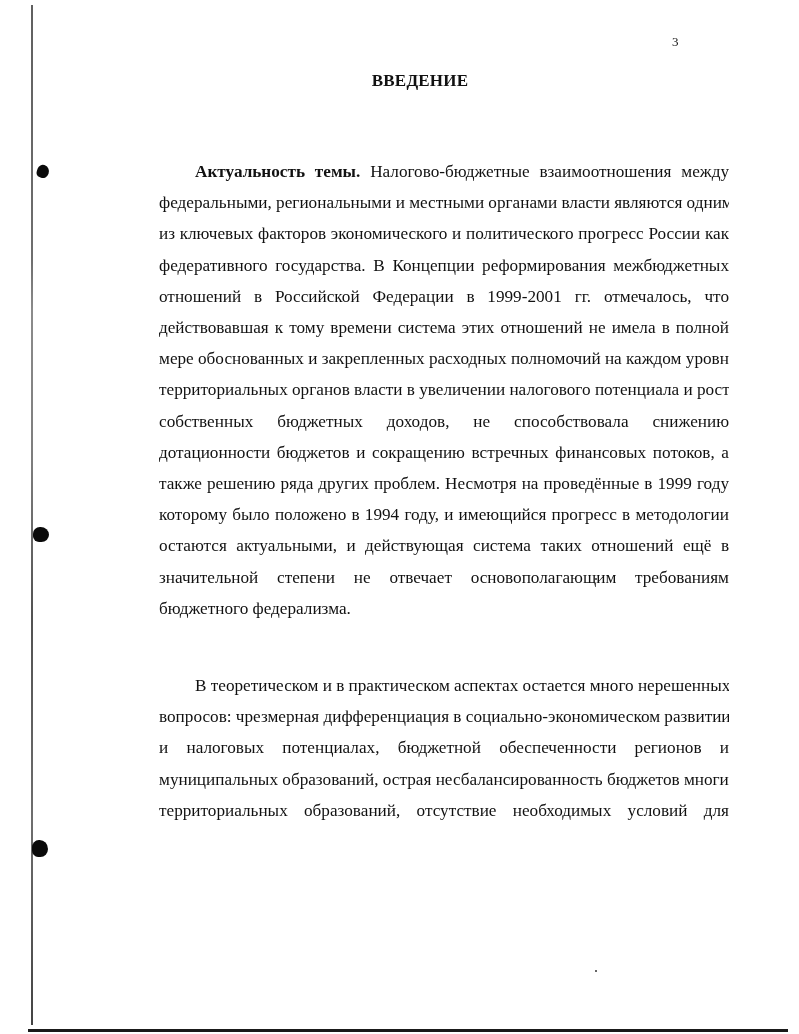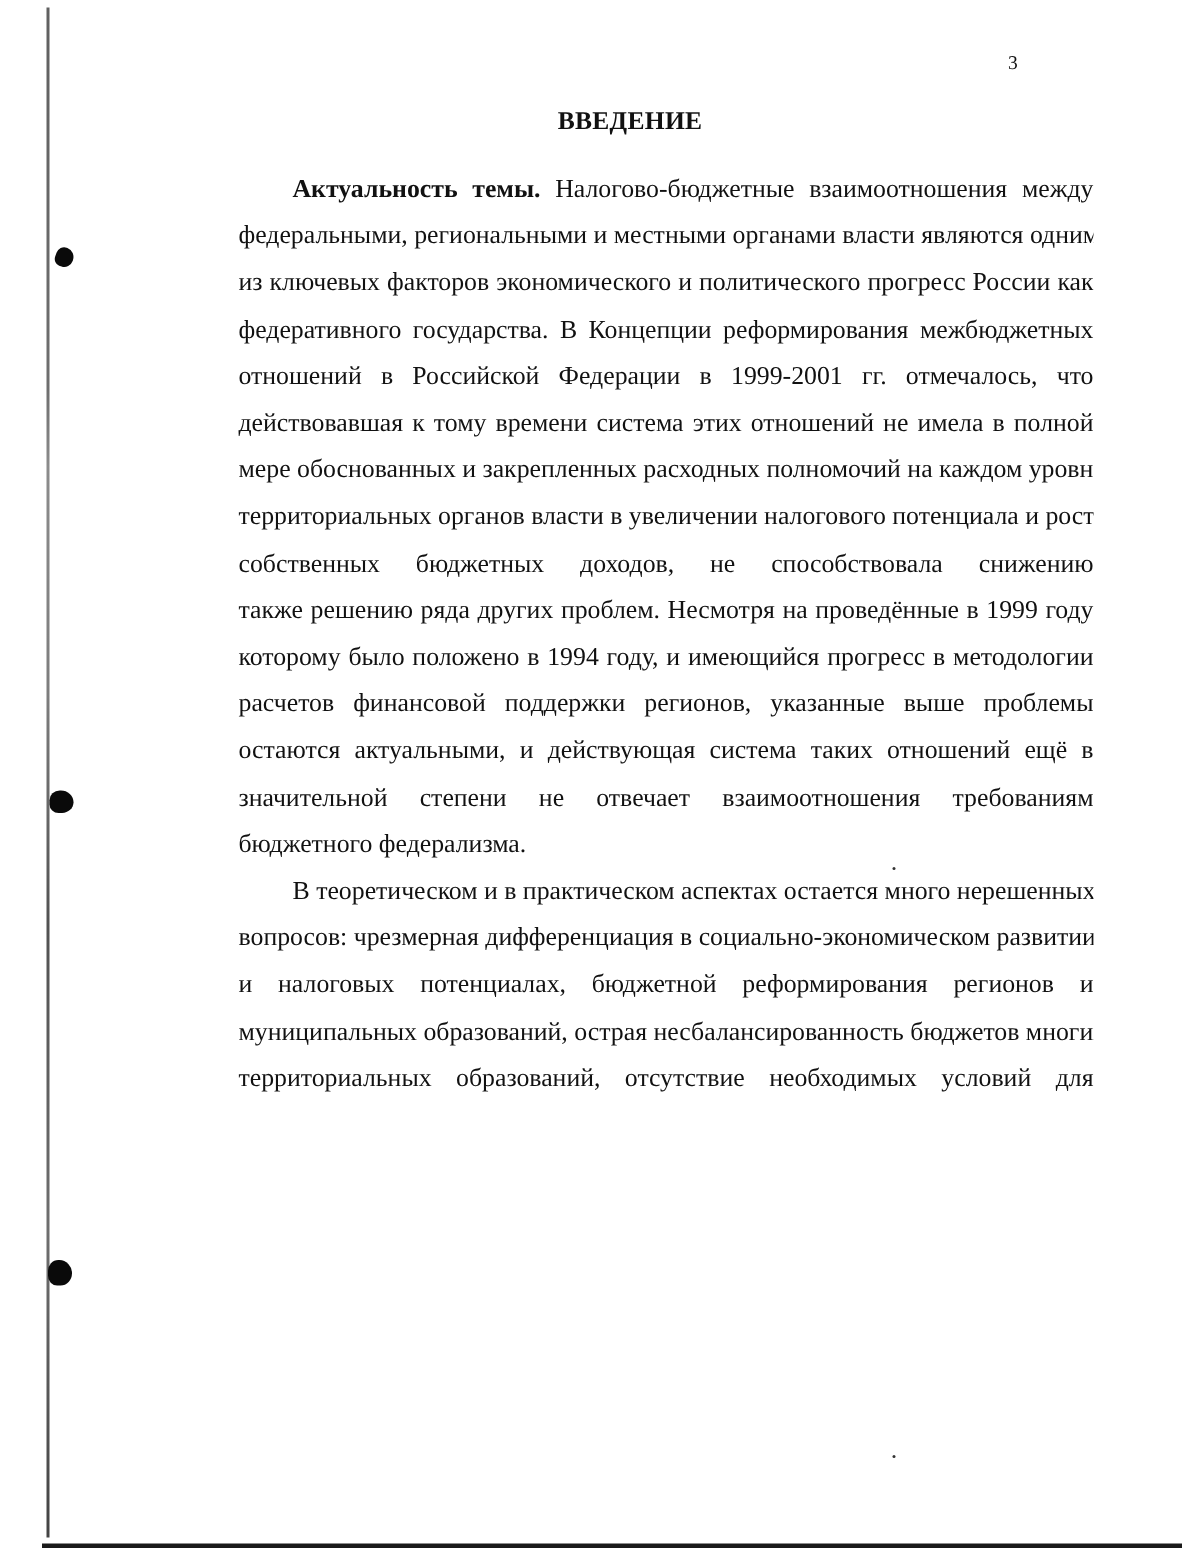--- a/index.html
+++ b/index.html
@@ -78,20 +78,21 @@
       text-align: justify;
       text-align-last: justify;
       white-space: nowrap;
       overflow: hidden;
     }
     .line.last {
       text-align-last: left;
     }
     .line.indent {
       padding-left: 36px;
+      margin-top: 46px;
     }
     .speck {
       position: absolute;
       width: 2px;
       height: 2px;
       background: #333;
       border-radius: 50%;
     }
   </style>
 </head>
@@ -114,29 +115,29 @@
   <div class="para">
     <span class="line indent"><span class="bold">Актуальность темы.</span><span> Налогово-бюджетные взаимоотношения между</span></span>
     <span class="line">федеральными, региональными и местными органами власти являются одним</span>
     <span class="line">из ключевых факторов экономического и политического прогресс России как</span>
     <span class="line">федеративного государства. В Концепции реформирования межбюджетных</span>
     <span class="line">отношений в Российской Федерации в 1999-2001 гг. отмечалось, что</span>
     <span class="line">действовавшая к тому времени система этих отношений не имела в полной</span>
     <span class="line">мере обоснованных и закрепленных расходных полномочий на каждом уровне</span>
     <span class="line">территориальных органов власти в увеличении налогового потенциала и росте</span>
     <span class="line">собственных бюджетных доходов, не способствовала снижению</span>
+    <span class="line">дотационности бюджетов и сокращению встречных финансовых потоков, а</span>
     <span class="line">также решению ряда других проблем. Несмотря на проведённые в 1999 году</span>
     <span class="line">которому было положено в 1994 году, и имеющийся прогресс в методологии</span>
-    <span class="line">расчетов финансовой поддержки регионов, указанные выше проблемы</span>
     <span class="line">остаются актуальными, и действующая система таких отношений ещё в</span>
-    <span class="line">значительной степени не отвечает взаимоотношения требованиям</span>
+    <span class="line">значительной степени не отвечает основополагающим требованиям</span>
     <span class="line last">бюджетного федерализма.</span>
   </div>
 
   <div class="para">
     <span class="line indent">В теоретическом и в практическом аспектах остается много нерешенных</span>
     <span class="line">вопросов: чрезмерная дифференциация в социально-экономическом развитии</span>
-    <span class="line">и налоговых потенциалах, бюджетной реформирования регионов и</span>
+    <span class="line">и налоговых потенциалах, бюджетной обеспеченности регионов и</span>
     <span class="line">муниципальных образований, острая несбалансированность бюджетов многих</span>
     <span class="line">территориальных образований, отсутствие необходимых условий для</span>
   </div>
 
 </div>
 
 </body></html>

